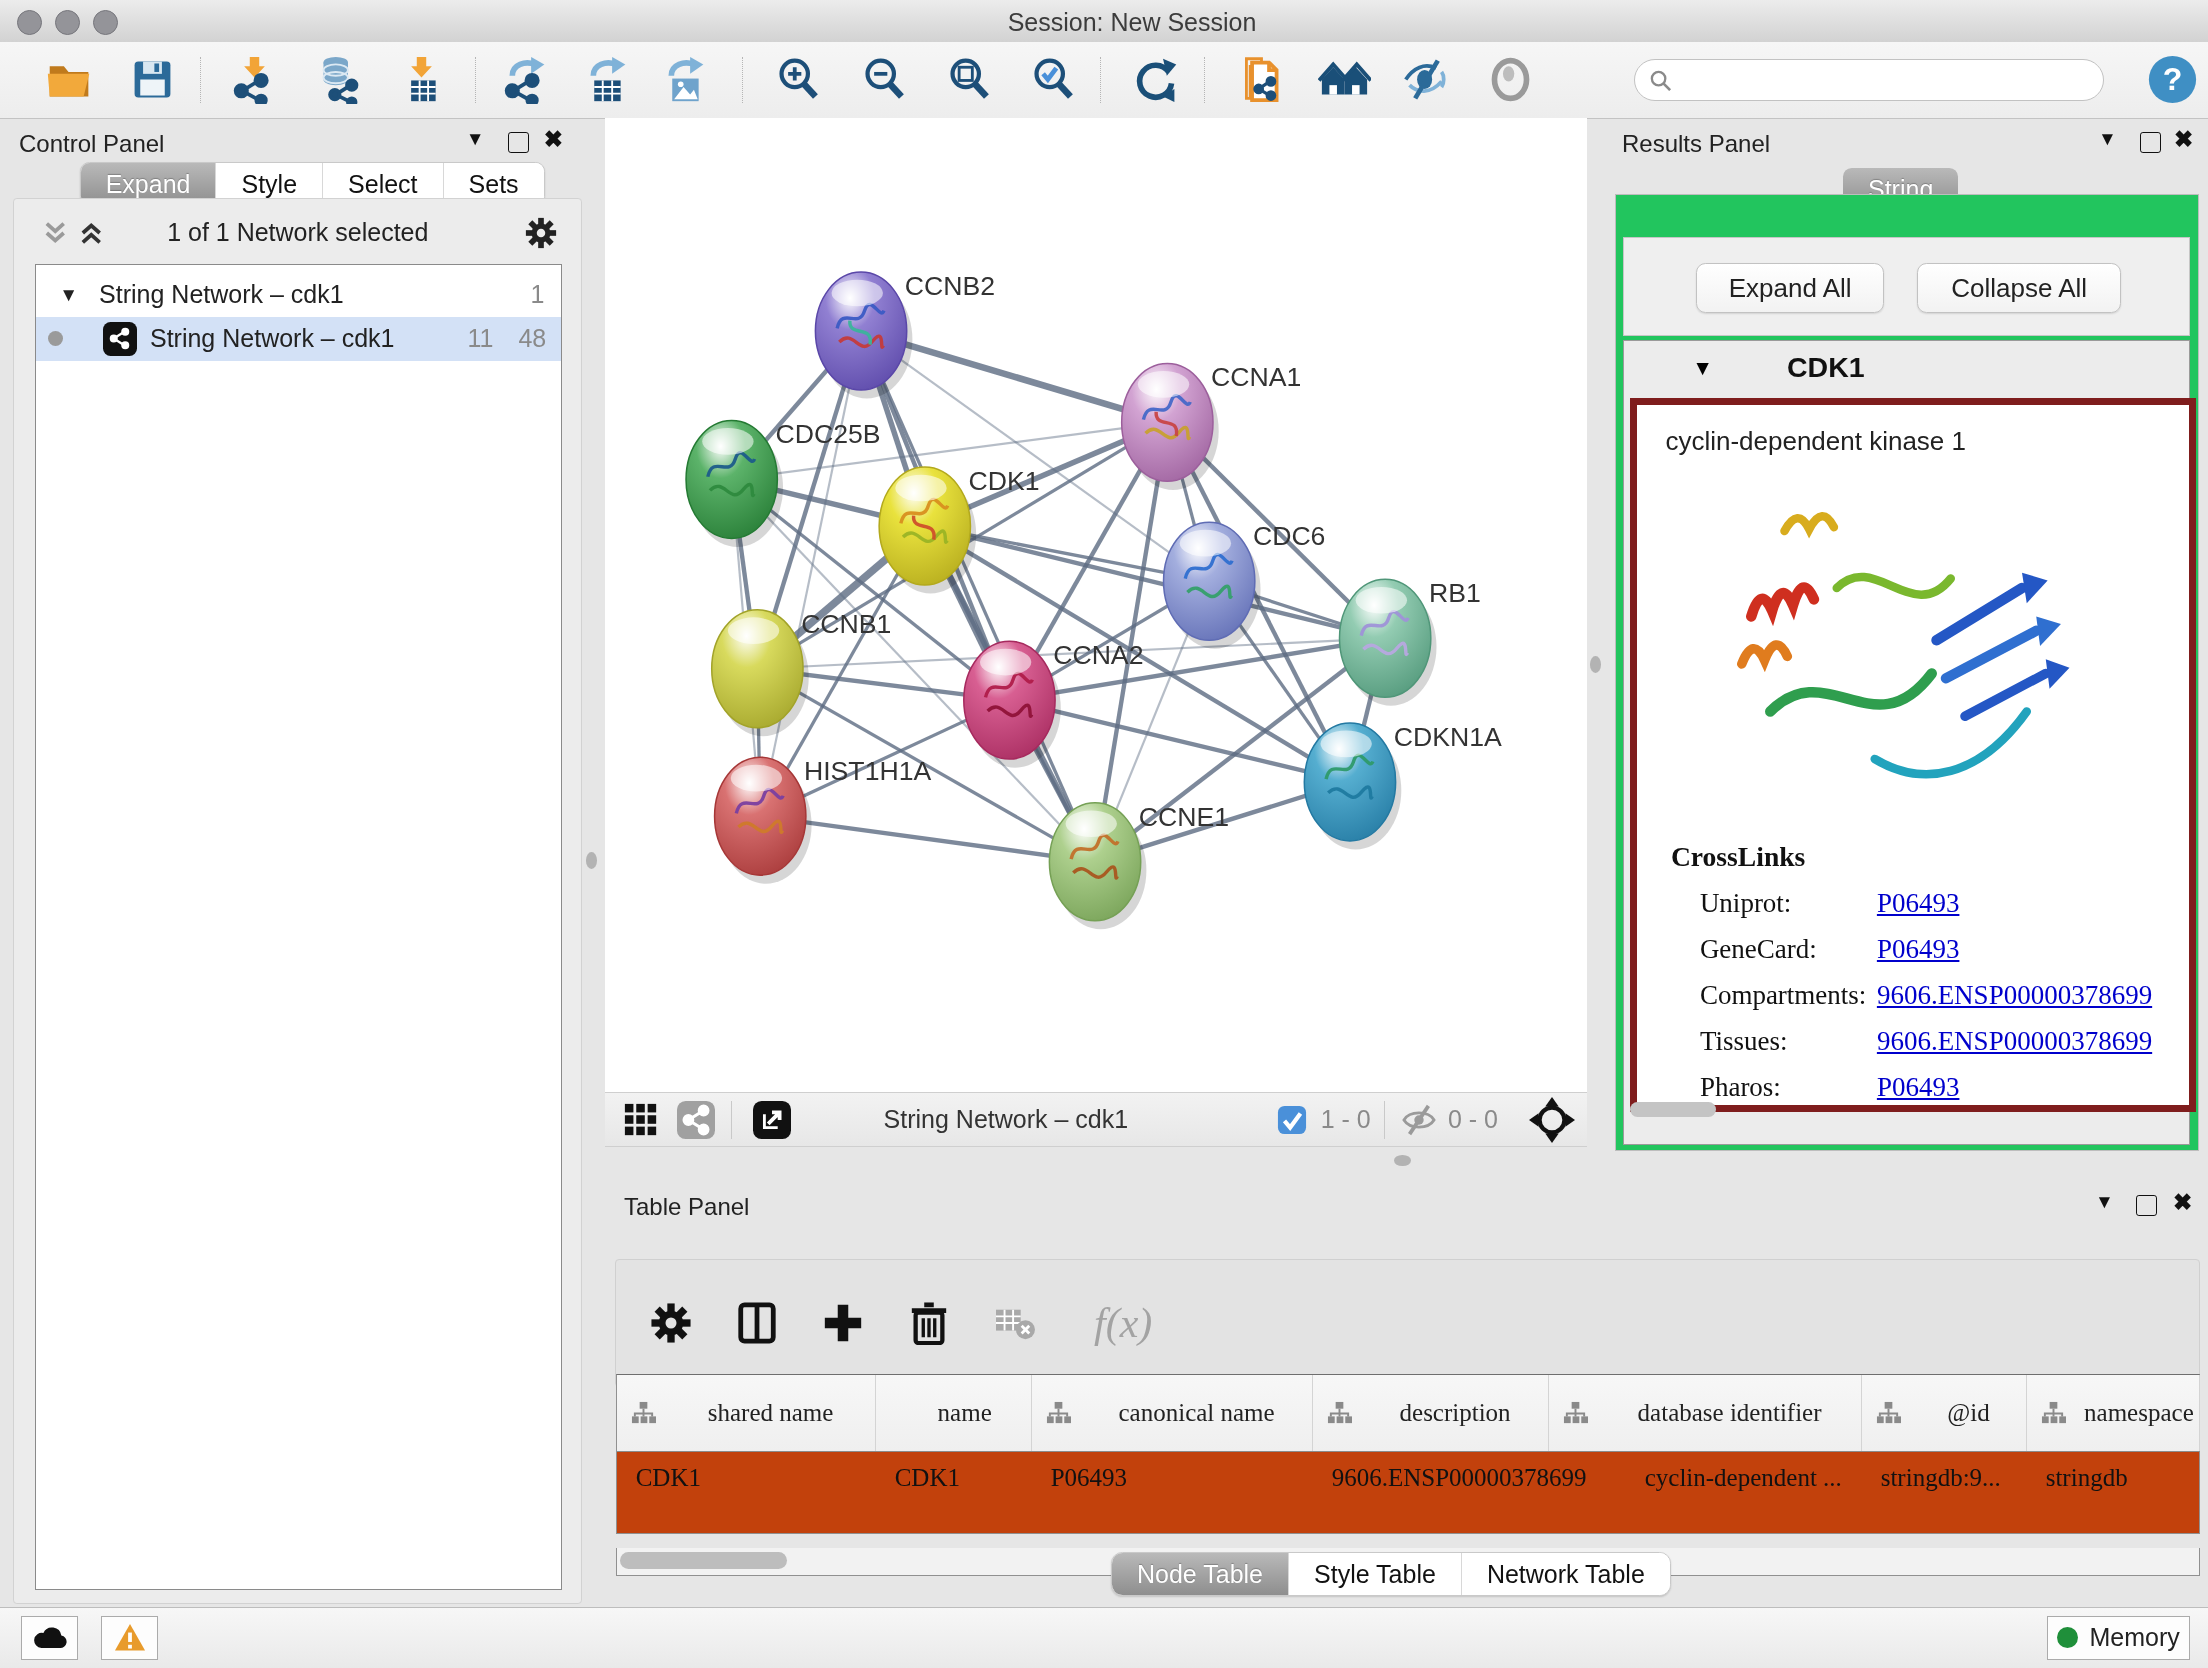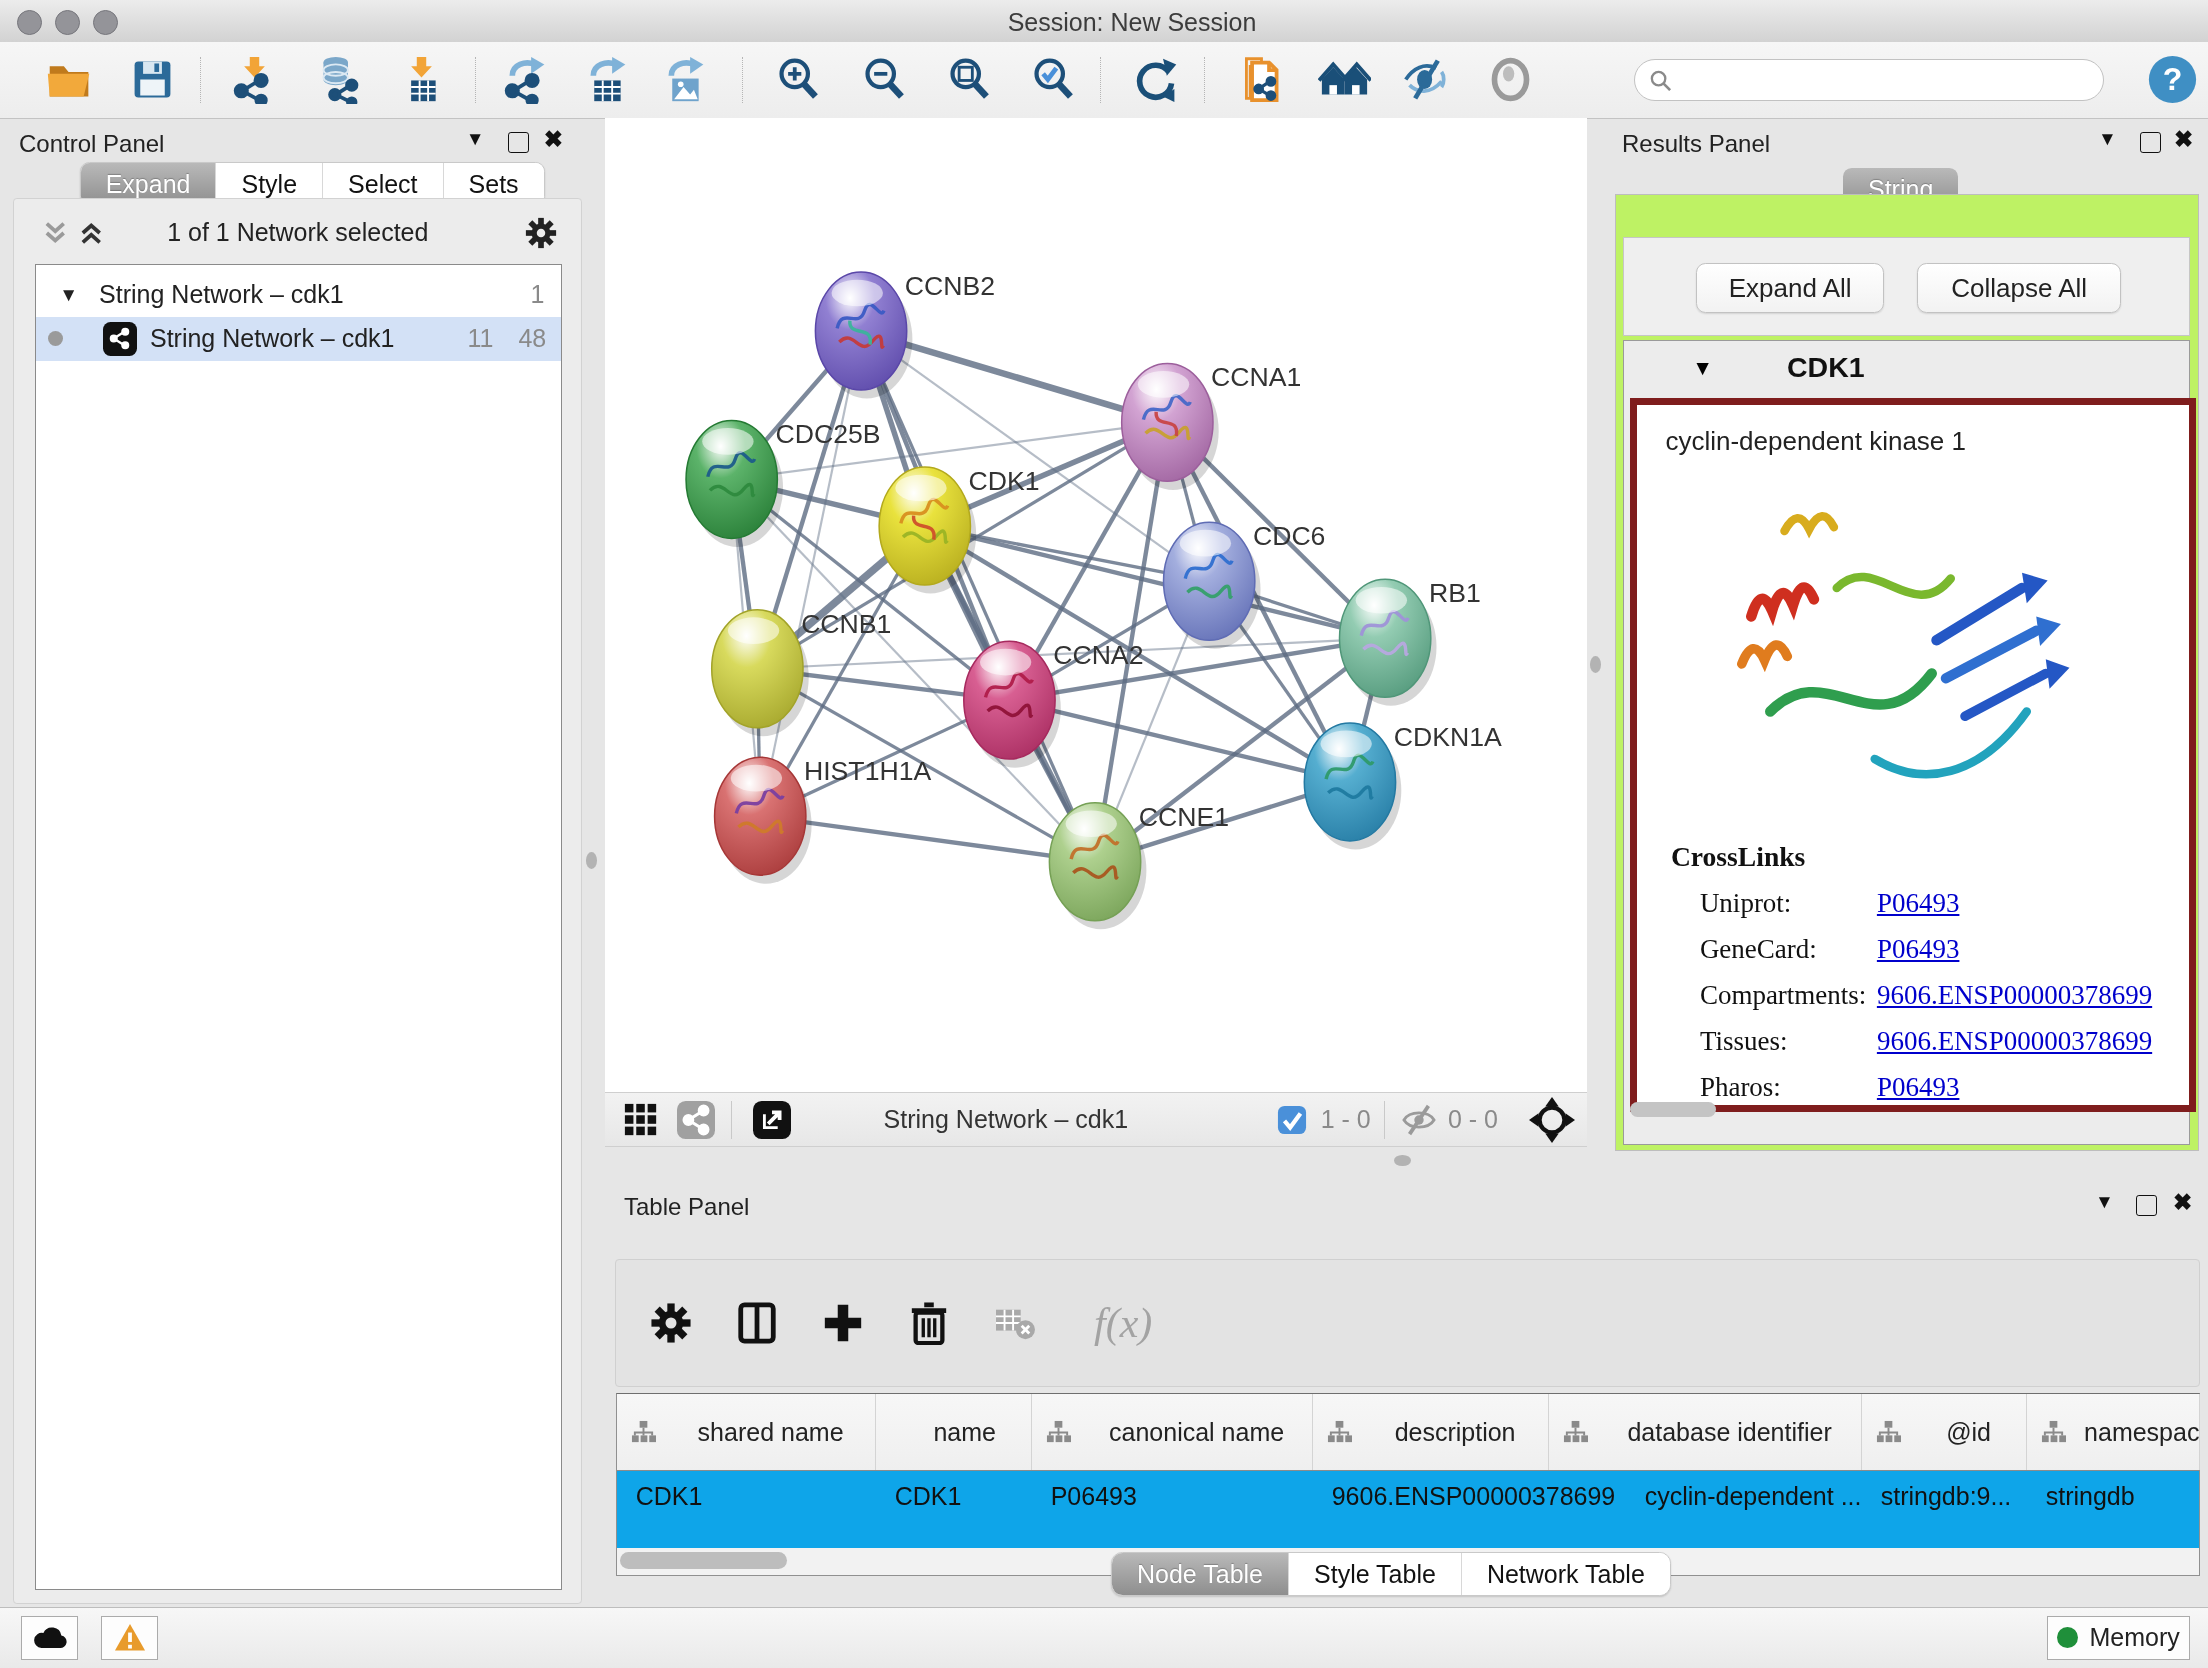--- a/index.html
+++ b/index.html
@@ -39,39 +39,39 @@
   .string-badge{width:34px;height:34px;border-radius:7.6px;background:#111;display:flex;align-items:center;justify-content:center;}
   
   #netcanvas{left:605px;top:118px;width:982px;height:974px;background:#fff;}
   #net-toolbar{left:605px;top:1092px;width:982px;height:53px;background:linear-gradient(#f2f2f2,#e7e7e7);
     border-top:1px solid #cfcfcf;border-bottom:1px solid #cfcfcf;display:flex;align-items:center;}
   .ntsep{width:0;height:38px;border-left:1px solid #c9c9c9;margin:0 13.3px;}
   .splitdot{width:11.4px;height:17px;border-radius:50%;background:#b3b3b3;}
   .splitdot.h{width:17px;height:11.4px;}
   
   #results-panel{left:1607px;top:124px;width:597px;height:1033px;}
-  #rp-container{left:7.6px;top:70px;width:582px;height:955px;background:#bef264;border:1px solid #bdbdbd;}
+  #rp-container{left:7.6px;top:70px;width:582px;height:955px;background:#22c55e;border:1px solid #bdbdbd;}
   #rp-tab{left:236px;top:44px;}
   #rp-box1{left:7.6px;top:42px;width:565px;height:97px;background:#efefef;border:1px solid #c6c6c6;}
   .rp-btn{height:48px;border:1px solid #c2c2c2;border-radius:9.5px;background:linear-gradient(#ffffff,#f2f2f2);
     font-size:26px;color:#222;display:flex;align-items:center;justify-content:center;cursor:pointer;
     box-shadow:0 1px 1.9px rgba(0,0,0,.12);}
   #rp-box2{left:7.6px;top:145px;width:565px;height:803px;border:1px solid #9a9a9a;background:#ececec;}
   #rp-sechdr{left:0;top:0;width:100%;height:53px;display:flex;align-items:center;}
   #rp-white{left:5.7px;top:57px;width:552px;height:700px;background:#fff;border:7px solid #7f1d1d;overflow:hidden;}
   .serif{font-family:"Liberation Serif",serif;}
   .xl-row{display:flex;font-size:27px;margin:15px 0 15px 63px;}
   .xl-label{width:177px;color:#111;}
   .xl-link{color:#0000cc;text-decoration:underline;cursor:pointer;}
   
   #table-panel{left:609px;top:1168px;width:1596px;height:439px;}
   #tp-toolbar{left:5.7px;top:91px;width:1583px;height:126px;background:#e3e3e3;border:1px solid #d0d0d0;border-radius:4px;
     display:flex;align-items:center;}
   .tpi{width:61px;height:61px;margin-left:25px;display:flex;align-items:center;justify-content:center;cursor:pointer;}
-  #tp-table{left:6.7px;top:225px;width:1582px;height:158px;background:#0ea5e9;border:1px solid #909090;border-top:1.9px solid #6e6e6e;}
+  #tp-table{left:6.7px;top:206px;width:1582px;height:158px;background:#c2410c;border:1px solid #909090;border-top:1.9px solid #6e6e6e;font-family:Liberation Serif, serif;}
   #tp-cols{display:flex;height:76px;background:linear-gradient(#f7f7f7,#efefef);border-bottom:1.9px solid #8b8b8b;}
   .tcol{display:flex;align-items:center;border-right:1px solid #d4d4d4;box-sizing:border-box;overflow:hidden;
     font-size:25px;color:#222;flex:none;cursor:pointer;white-space:nowrap;}
   #tp-row{display:flex;height:51px;align-items:center;}
   .tcell{font-size:25px;color:#111;flex:none;box-sizing:border-box;overflow:hidden;white-space:nowrap;padding-left:19px;}
   #tp-hscroll{left:6.7px;top:380px;width:1582px;height:27px;background:#f2f2f2;border:1px solid #909090;border-top:none;}
   #tp-thumb{left:3.8px;top:3.8px;width:167px;height:17px;background:#bdbdbd;border-radius:8.6px;cursor:pointer;}
   
   #statusbar{left:0;top:1607px;width:2208px;height:61px;background:linear-gradient(#f7f7f7,#e9e9e9);
     border-top:1px solid #bdbdbd;}

